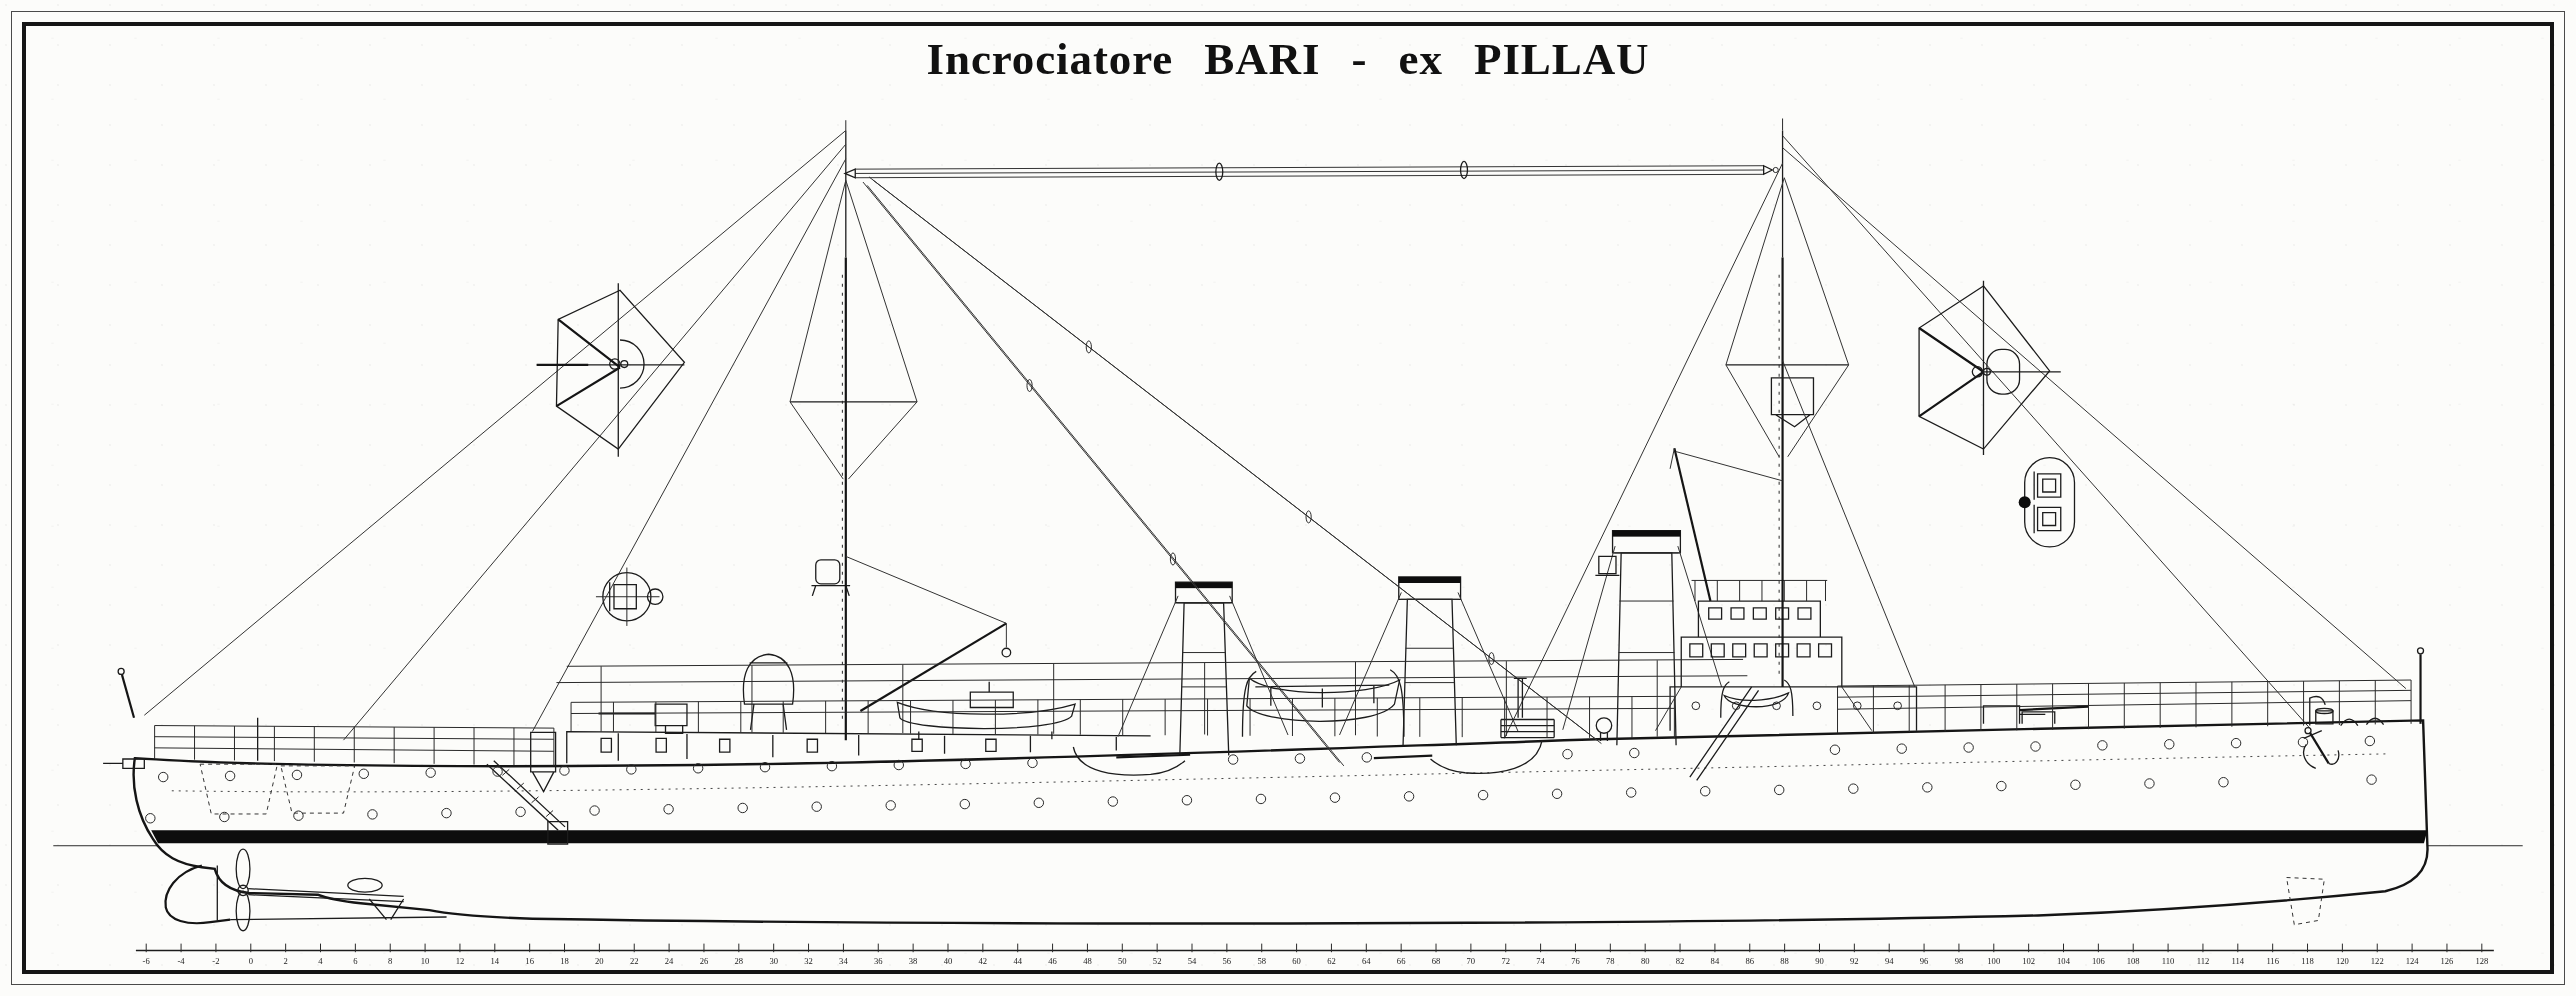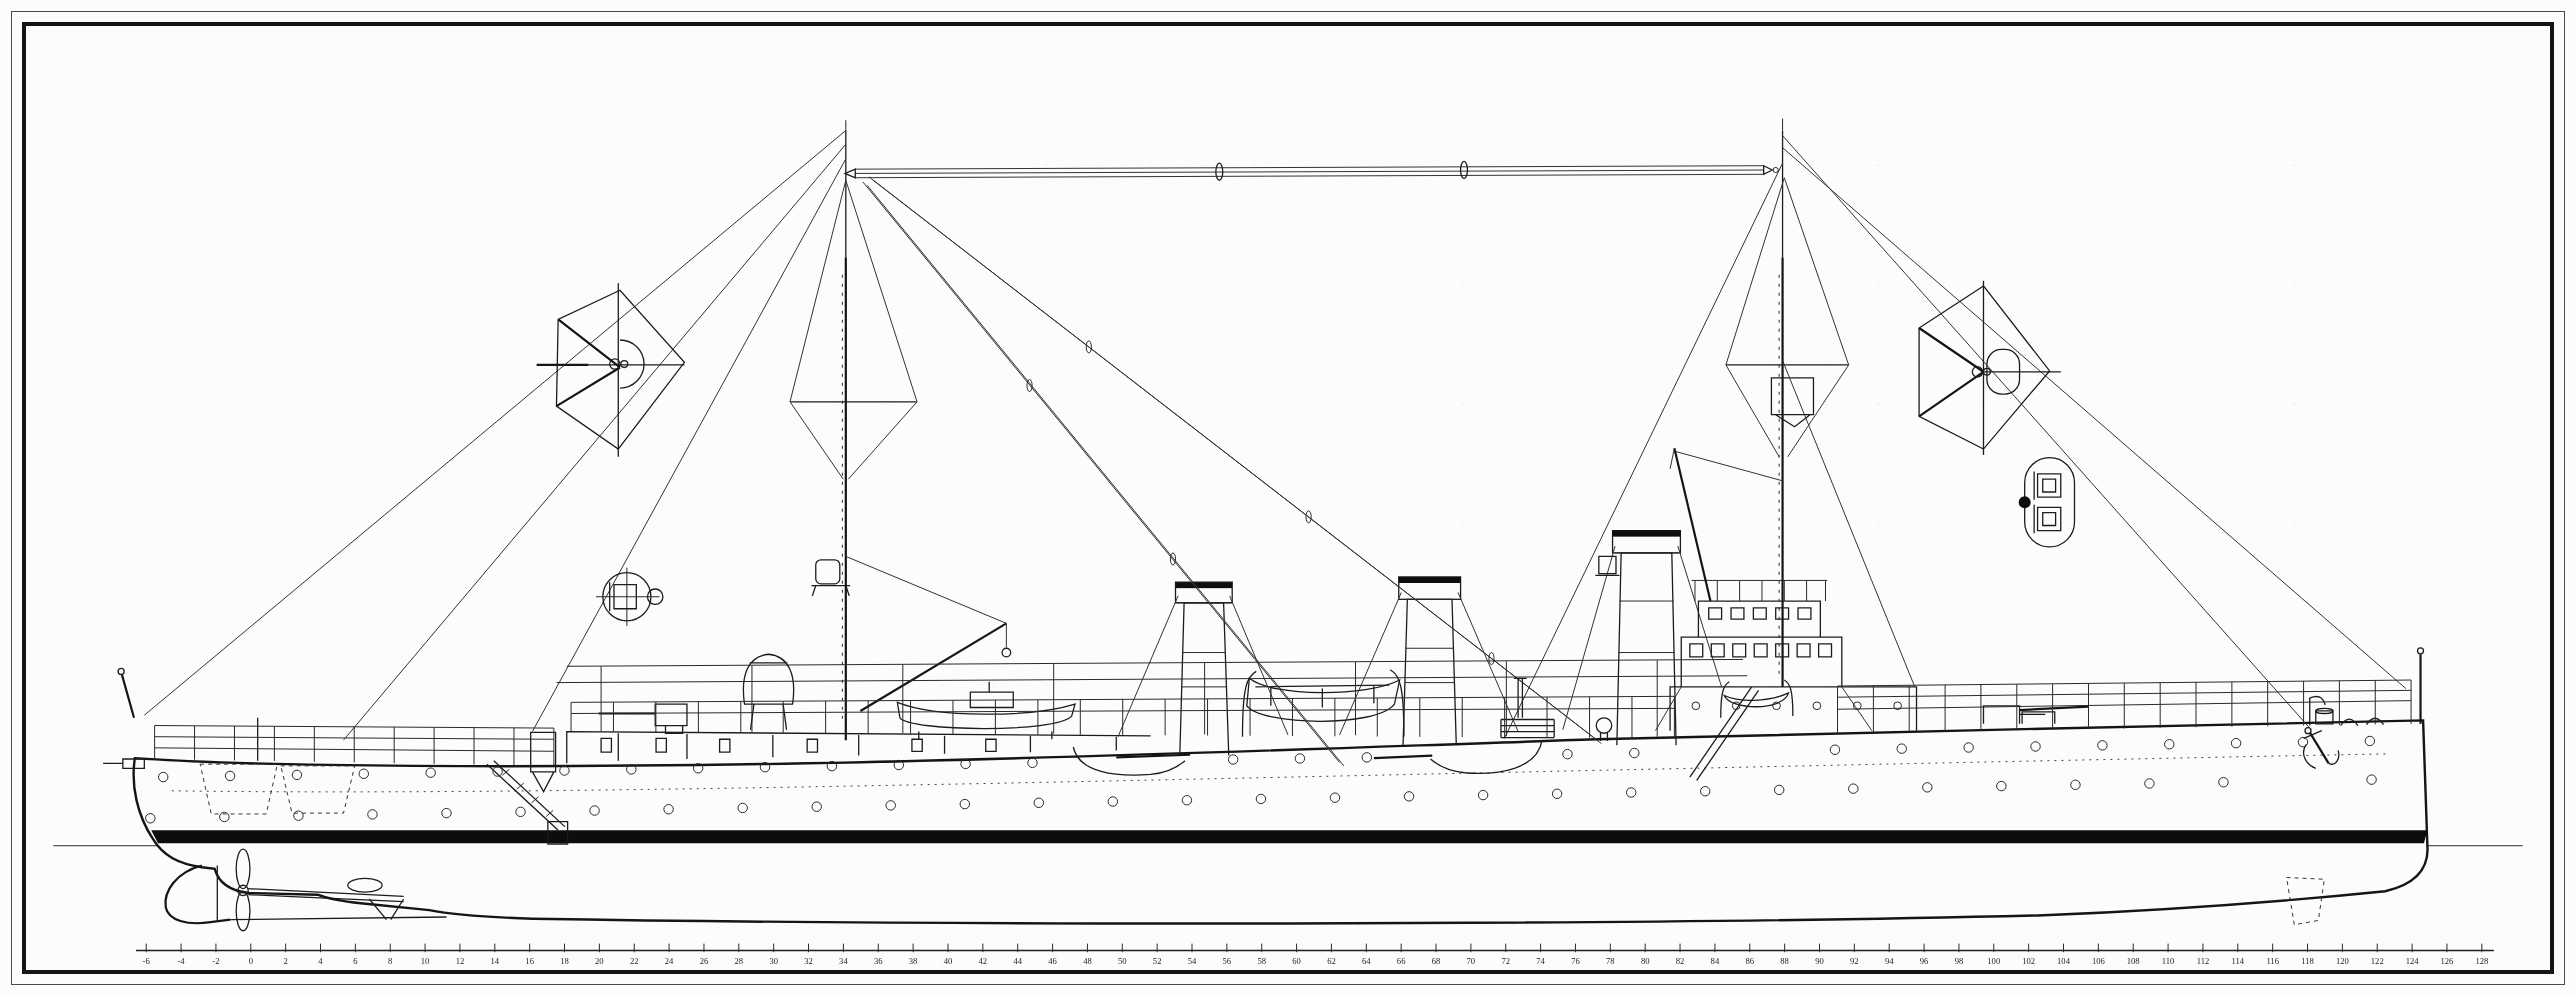--- a/index.html
+++ b/index.html
@@ -31,20 +31,21 @@
   .dot{stroke:#444;fill:none;stroke-width:1;stroke-dasharray:2 5;}
   .ruler-label{font-family:"Liberation Serif", serif;font-size:10px;fill:#222;stroke:none;}
 </style>
 </head>
 <body>
 
 <div class="sheet">
   <div class="frame-outer"></div>
   <div class="frame-inner"></div>
 
+  <div class="sheet-title">Incrociatore BARI - ex PILLAU</div>
 
   <svg class="plan" width="2576" height="996" viewBox="0 0 3000 1160">
 
     <g>
       <path class="thin" d="M62,985 H2938"></path>
     </g>
 
     <g>
       <path class="hull" d="M157,883
         C300,893 620,895 940,889

